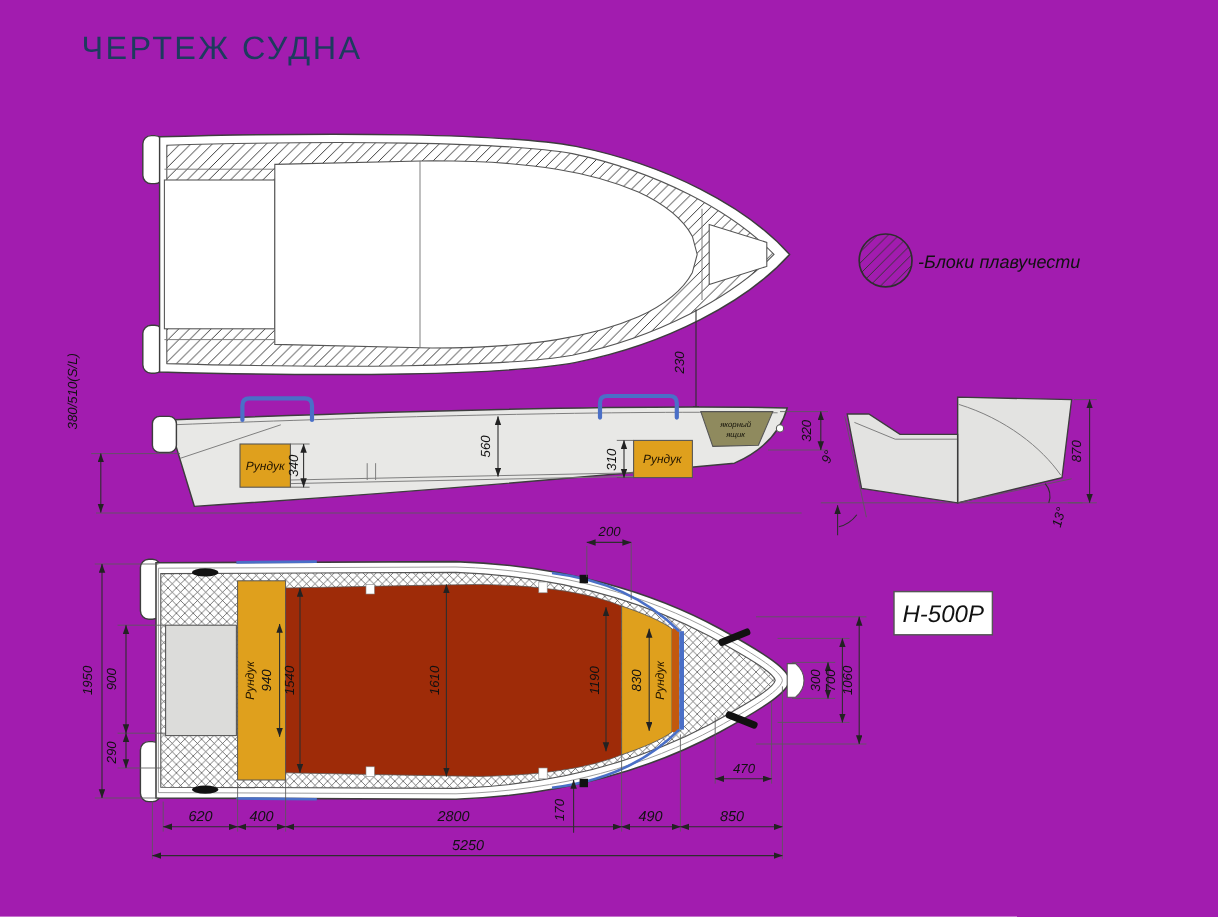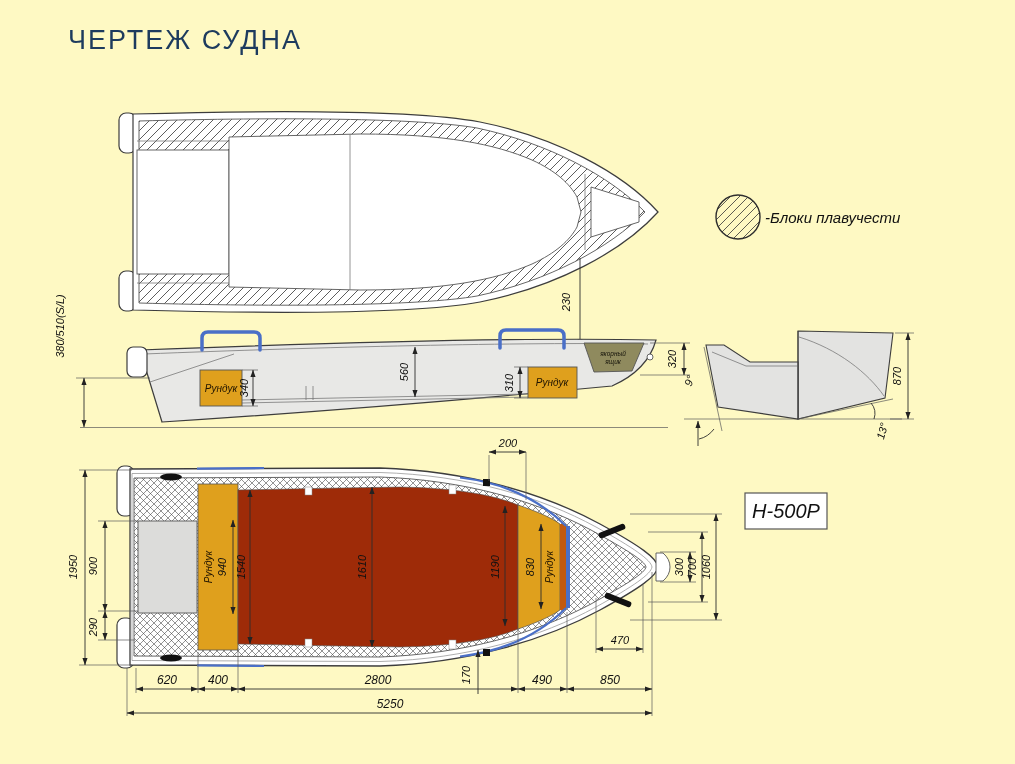--- a/index.html
+++ b/index.html
@@ -1,16 +1,16 @@
 <!DOCTYPE html>
 <html><head>
 <meta charset="utf-8">
 <style>
   html,body{margin:0;padding:0;background:#fff;}
-  .stage{position:relative;width:1015px;height:764px;background:#fef9c3;overflow:hidden;
+  .stage{position:relative;width:1015px;height:764px;background:#a21caf;overflow:hidden;
          font-family:"Liberation Sans",sans-serif;}
   svg text{font-family:"Liberation Sans",sans-serif;}
   .dim{stroke:#2e2e2e;stroke-width:0.9;marker-start:url(#arr);marker-end:url(#arr);}
   .dim1{stroke:#2e2e2e;stroke-width:0.9;marker-end:url(#arr);}
   .ext{stroke:#5a5a5a;stroke-width:0.7;}
   .thin{stroke:#7a7a7a;stroke-width:0.8;fill:none;}
   .outline{stroke:#3d3d3d;stroke-width:1.2;fill:#fff;}
   text.d{font-size:11px;font-style:italic;fill:#111;text-anchor:middle;}
   text.dch{font-size:12px;font-style:italic;fill:#111;text-anchor:middle;}
   text.lbl{font-size:10px;font-style:italic;fill:#201400;text-anchor:middle;}

